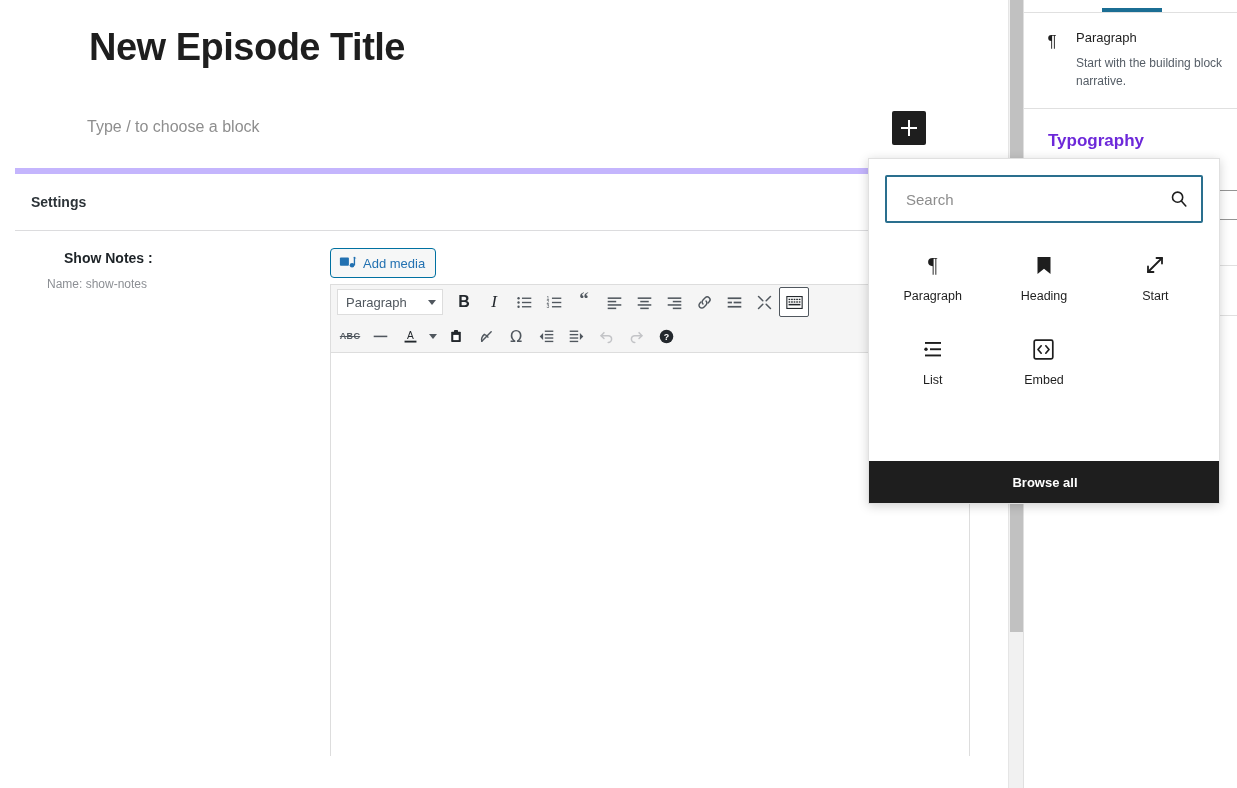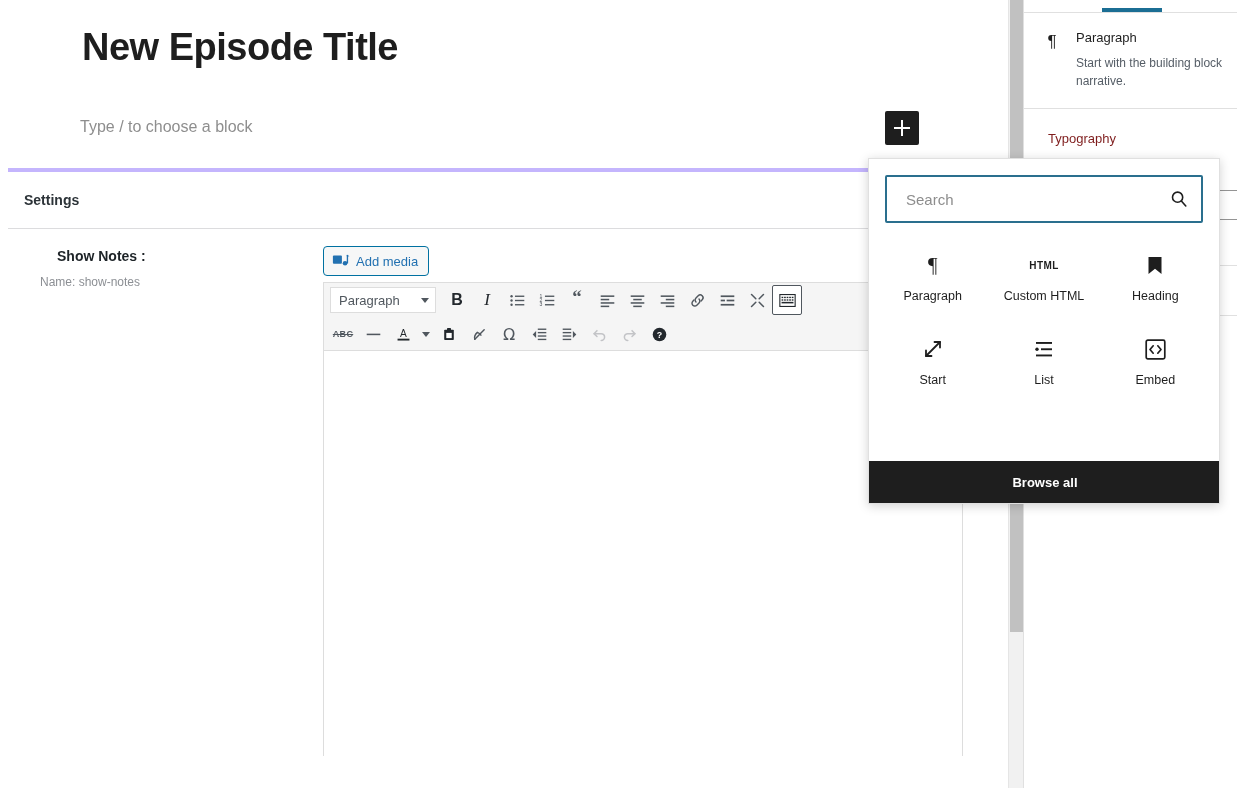--- a/index.html
+++ b/index.html
@@ -6,21 +6,21 @@
   html, body {
     width: 1237px; height: 788px;
     font-family: "Liberation Sans", sans-serif;
     background: #ffffff;
     overflow: hidden;
   }
   body { position: relative; }
 
   
   #editor-canvas {
-    position: absolute; left: 8px; top: 0;
+    position: absolute; left: 15px; top: 0;
     width: 1008px; height: 756px;
     background: #ffffff;
     overflow: hidden;
   }
 
   #post-title {
     position: absolute; left: 74px; top: 24px;
     font-size: 38px; font-weight: bold; color: #1e1e1e;
     letter-spacing: -0.5px; line-height: 46px;
     white-space: nowrap;
@@ -43,21 +43,21 @@
     content: ""; position: absolute; background: #ffffff;
   }
   #add-block-button::before { left: 9px; top: 16px; width: 16px; height: 2px; }
   #add-block-button::after  { left: 16px; top: 9px; width: 2px; height: 16px; }
 
   
   #settings-region {
     position: absolute; left: 0; top: 168px;
     width: 1008px; height: 620px;
     background: #ffffff;
-    border-top: 4px solid #c4b5fd;
+    border-top: 6px solid #c4b5fd;
   }
   #settings-heading {
     position: absolute; left: 16px; top: 20px;
     font-size: 14px; font-weight: bold; color: #2c3338;
   }
   #settings-divider {
     position: absolute; left: 0; top: 56px;
     width: 1008px; height: 1px; background: #dcdcde;
   }
 
@@ -164,21 +164,21 @@
   #block-card .bc-title {
     font-size: 13px; color: #1e1e1e; font-weight: normal;
     line-height: 16px; margin-bottom: 8px;
   }
   #block-card .bc-desc {
     font-size: 12px; color: #555d66; line-height: 18px;
     width: 190px;
   }
   #typography-heading {
     position: absolute; left: 24px; top: 131px;
-    font-size: 13px; color: #7f1d1d;
+    font-size: 17px; color: #6d28d9; font-weight: bold;
   }
   #sb-input-stub {
     position: absolute; left: 182px; top: 190px;
     width: 40px; height: 30px;
     border: 1px solid #949494; border-radius: 2px;
     background: #ffffff;
   }
   .sb-divider {
     position: absolute; left: 0; width: 214px; height: 1px; background: #e0e0e0;
   }
@@ -487,24 +487,20 @@
     </div>
   </div>
 
   <div id="inserter-grid">
 
     <div class="blk-item">
       <span class="blk-icon glyph-pilcrow">¶</span>
       <span class="blk-label">Paragraph</span>
     </div>
 
-    <div class="blk-item">
-      <span class="blk-icon glyph-html">HTML</span>
-      <span class="blk-label">Custom HTML</span>
-    </div>
 
     <div class="blk-item">
       <span class="blk-icon">
         <svg width="18" height="19" viewBox="0 0 18 19" fill="#1e1e1e">
           <path d="M2.5 1h13v17l-6.5-5.2L2.5 18z"></path>
         </svg>
       </span>
       <span class="blk-label">Heading</span>
     </div>
 

